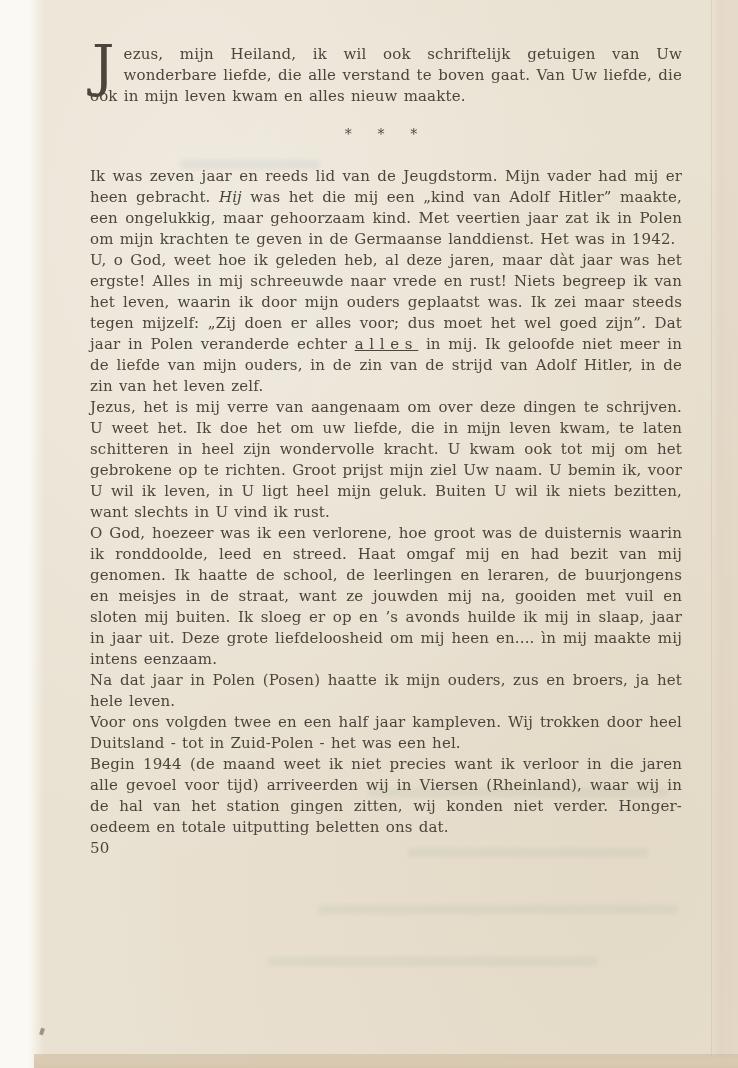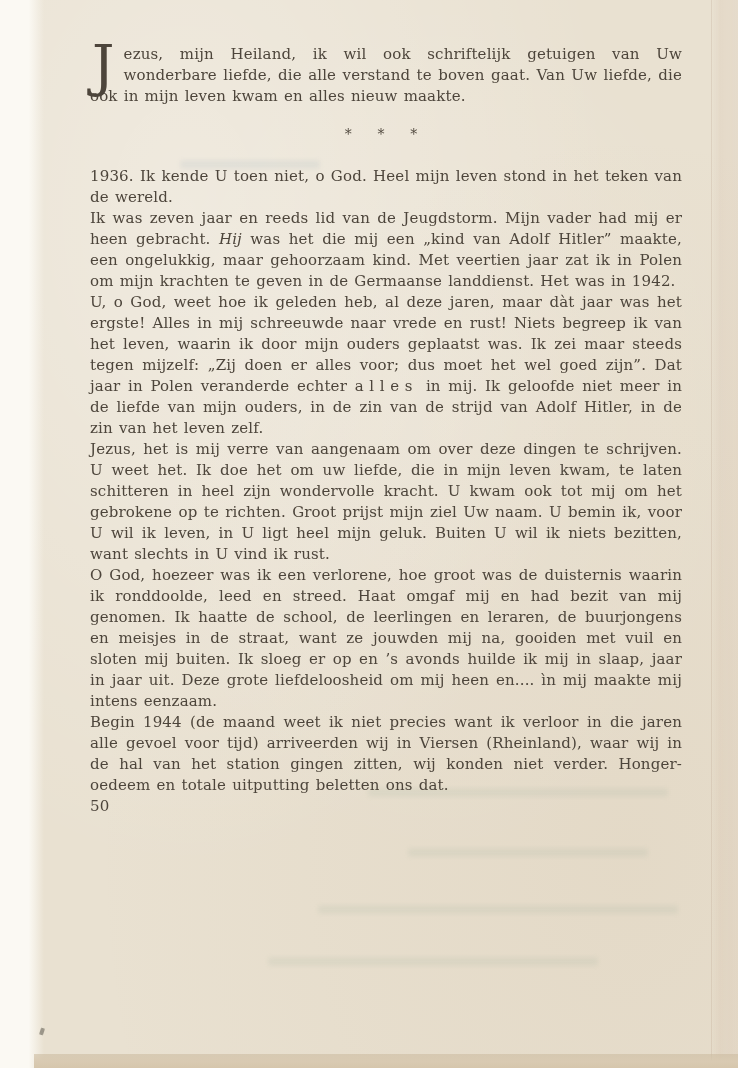--- a/index.html
+++ b/index.html
@@ -61,21 +61,21 @@
     padding: 2px 9px 0 2px;
     color: #4d453b;
   }
   .separator {
     text-align: center;
     letter-spacing: 10px;
     font-size: 14px;
     margin: 17px 0 21px 0;
     color: #554d43;
   }
-  .spaced { letter-spacing: 0.38em; }
+  .spaced { letter-spacing: 0.38em; text-decoration: underline; }
   .page-number { text-align: left; }
 </style>
 </head>
 <body>
 
 <div class="scan">
   <div class="left-strip"></div>
   <div class="right-edge"></div>
 
   <div class="ghost g5"></div>
@@ -85,25 +85,26 @@
   <div class="ghost g4"></div>
 
   <div class="text-block">
     <p class="dropcap-para">
       <span class="dropcap">J</span><span>ezus, mijn Heiland, ik wil ook schriftelijk getuigen van Uw wonderbare liefde, die alle verstand te boven gaat. Van Uw liefde, die ook in mijn leven kwam en alles nieuw maakte.</span>
     </p>
 
     <div class="separator">* * *</div>
 
     <div id="paragraphs">
-        <p><span>1936. Ik kende U toen niet, o God. Heel mijn leven stond in het teken van de wereld.</span></p>
         <p><span>Ik was zeven jaar en reeds lid van de Jeugdstorm. Mijn vader had mij er heen gebracht. </span><i>Hij</i><span> was het die mij een „kind van Adolf Hitler” maakte, een ongelukkig, maar gehoorzaam kind. Met veertien jaar zat ik in Polen om mijn krachten te geven in de Germaanse landdienst. Het was in 1942.</span></p>
         <p><span>U, o God, weet hoe ik geleden heb, al deze jaren, maar dàt jaar was het ergste! Alles in mij schreeuwde naar vrede en rust! Niets begreep ik van het leven, waarin ik door mijn ouders geplaatst was. Ik zei maar steeds tegen mijzelf: „Zij doen er alles voor; dus moet het wel goed zijn”. Dat jaar in Polen veranderde echter </span><span class="spaced">alles</span><span> in mij. Ik geloofde niet meer in de liefde van mijn ouders, in de zin van de strijd van Adolf Hitler, in de zin van het leven zelf.</span></p>
         <p><span>Jezus, het is mij verre van aangenaam om over deze dingen te schrijven. U weet het. Ik doe het om uw liefde, die in mijn leven kwam, te laten schitteren in heel zijn wondervolle kracht. U kwam ook tot mij om het gebrokene op te richten. Groot prijst mijn ziel Uw naam. U bemin ik, voor U wil ik leven, in U ligt heel mijn geluk. Buiten U wil ik niets bezitten, want slechts in U vind ik rust.</span></p>
         <p><span>O God, hoezeer was ik een verlorene, hoe groot was de duisternis waarin ik ronddoolde, leed en streed. Haat omgaf mij en had bezit van mij genomen. Ik haatte de school, de leerlingen en leraren, de buurjongens en meisjes in de straat, want ze jouwden mij na, gooiden met vuil en sloten mij buiten. Ik sloeg er op en ’s avonds huilde ik mij in slaap, jaar in jaar uit. Deze grote liefdeloosheid om mij heen en.... ìn mij maakte mij intens eenzaam.</span></p>
+        <p><span>Na dat jaar in Polen (Posen) haatte ik mijn ouders, zus en broers, ja het hele leven.</span></p>
+        <p><span>Voor ons volgden twee en een half jaar kampleven. Wij trokken door heel Duitsland - tot in Zuid-Polen - het was een hel.</span></p>
         <p><span>Begin 1944 (de maand weet ik niet precies want ik verloor in die jaren alle gevoel voor tijd) arriveerden wij in Viersen (Rheinland), waar wij in de hal van het station gingen zitten, wij konden niet verder. Honger-oedeem en totale uitputting beletten ons dat.</span></p>
       </div>
 
     <p class="page-number">50</p>
   </div>
 
   <div class="bottom-band"></div>
   <div class="speck"></div>
 </div>
 

